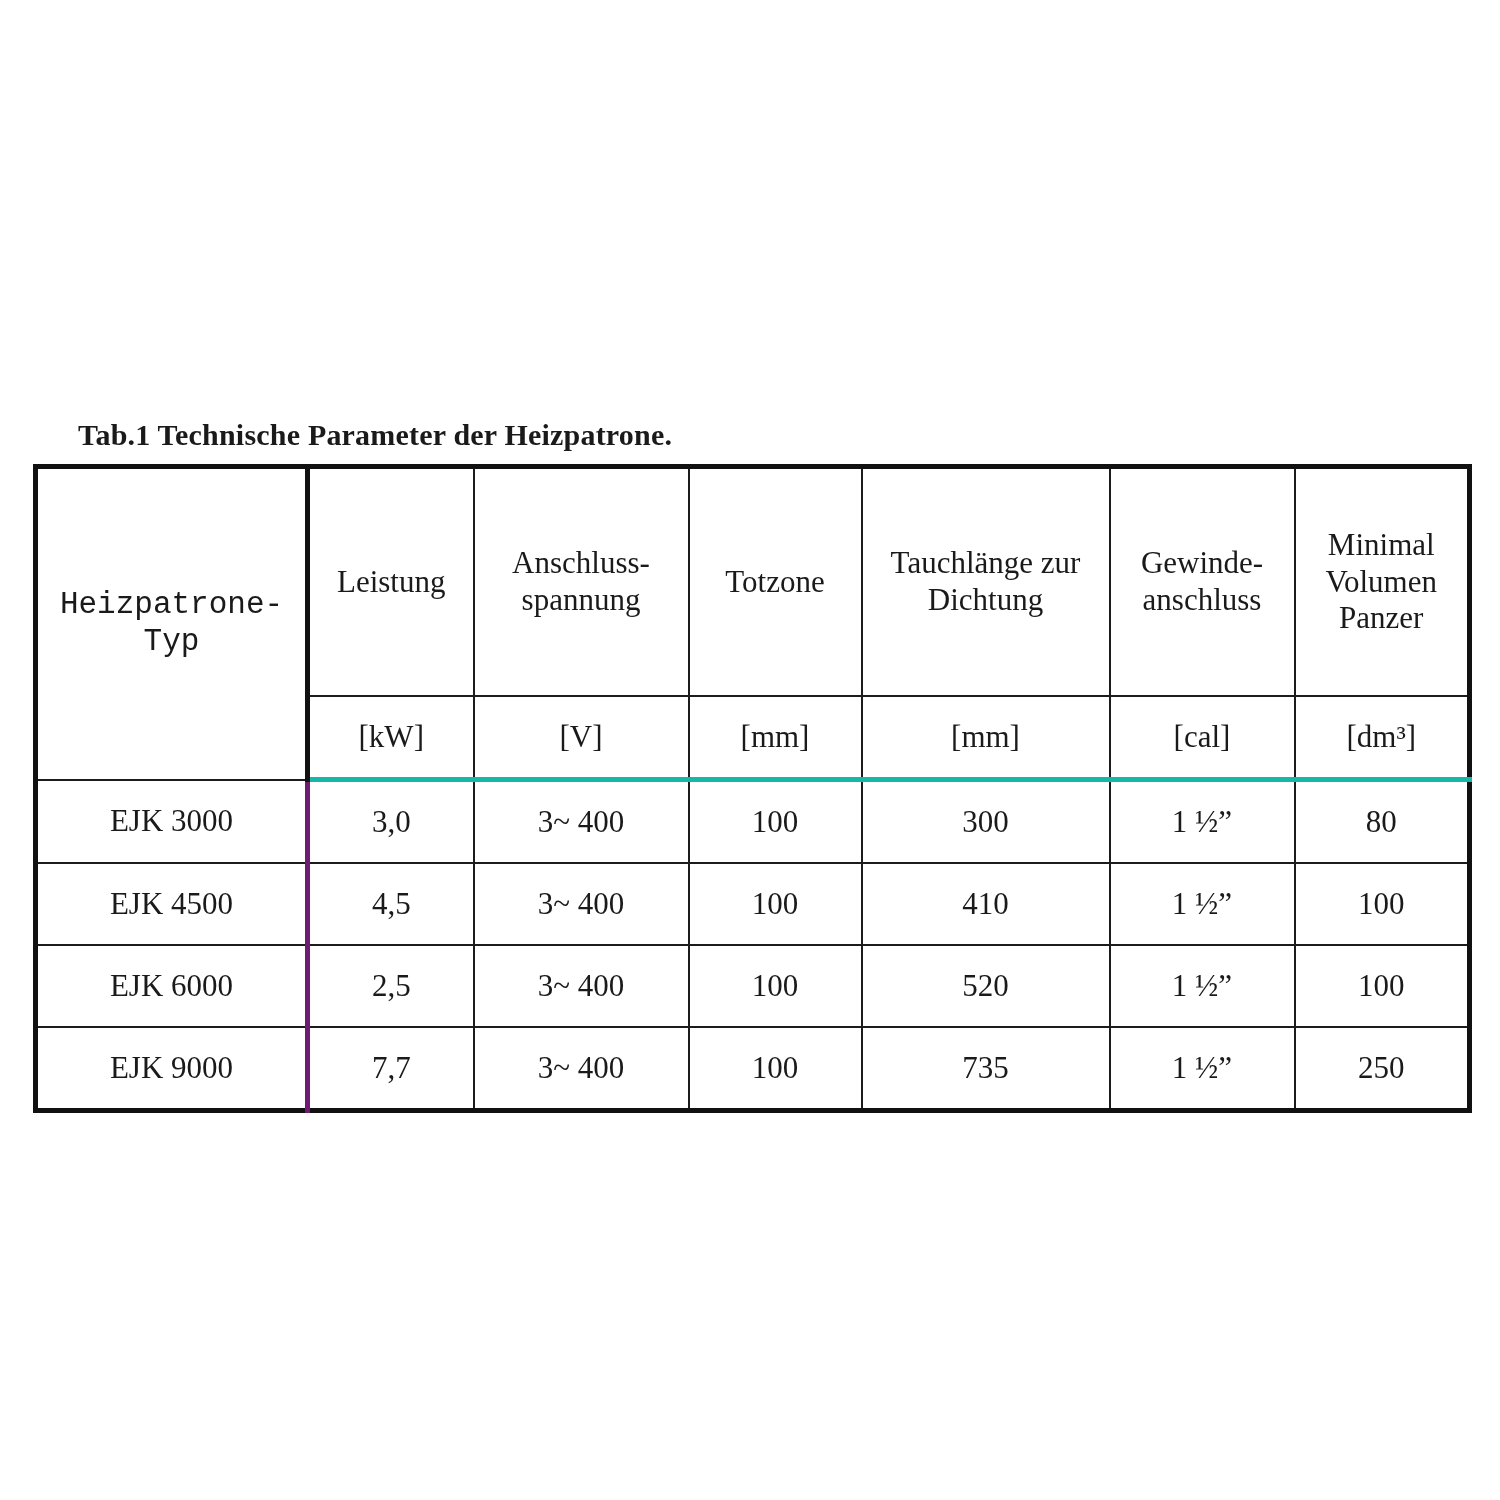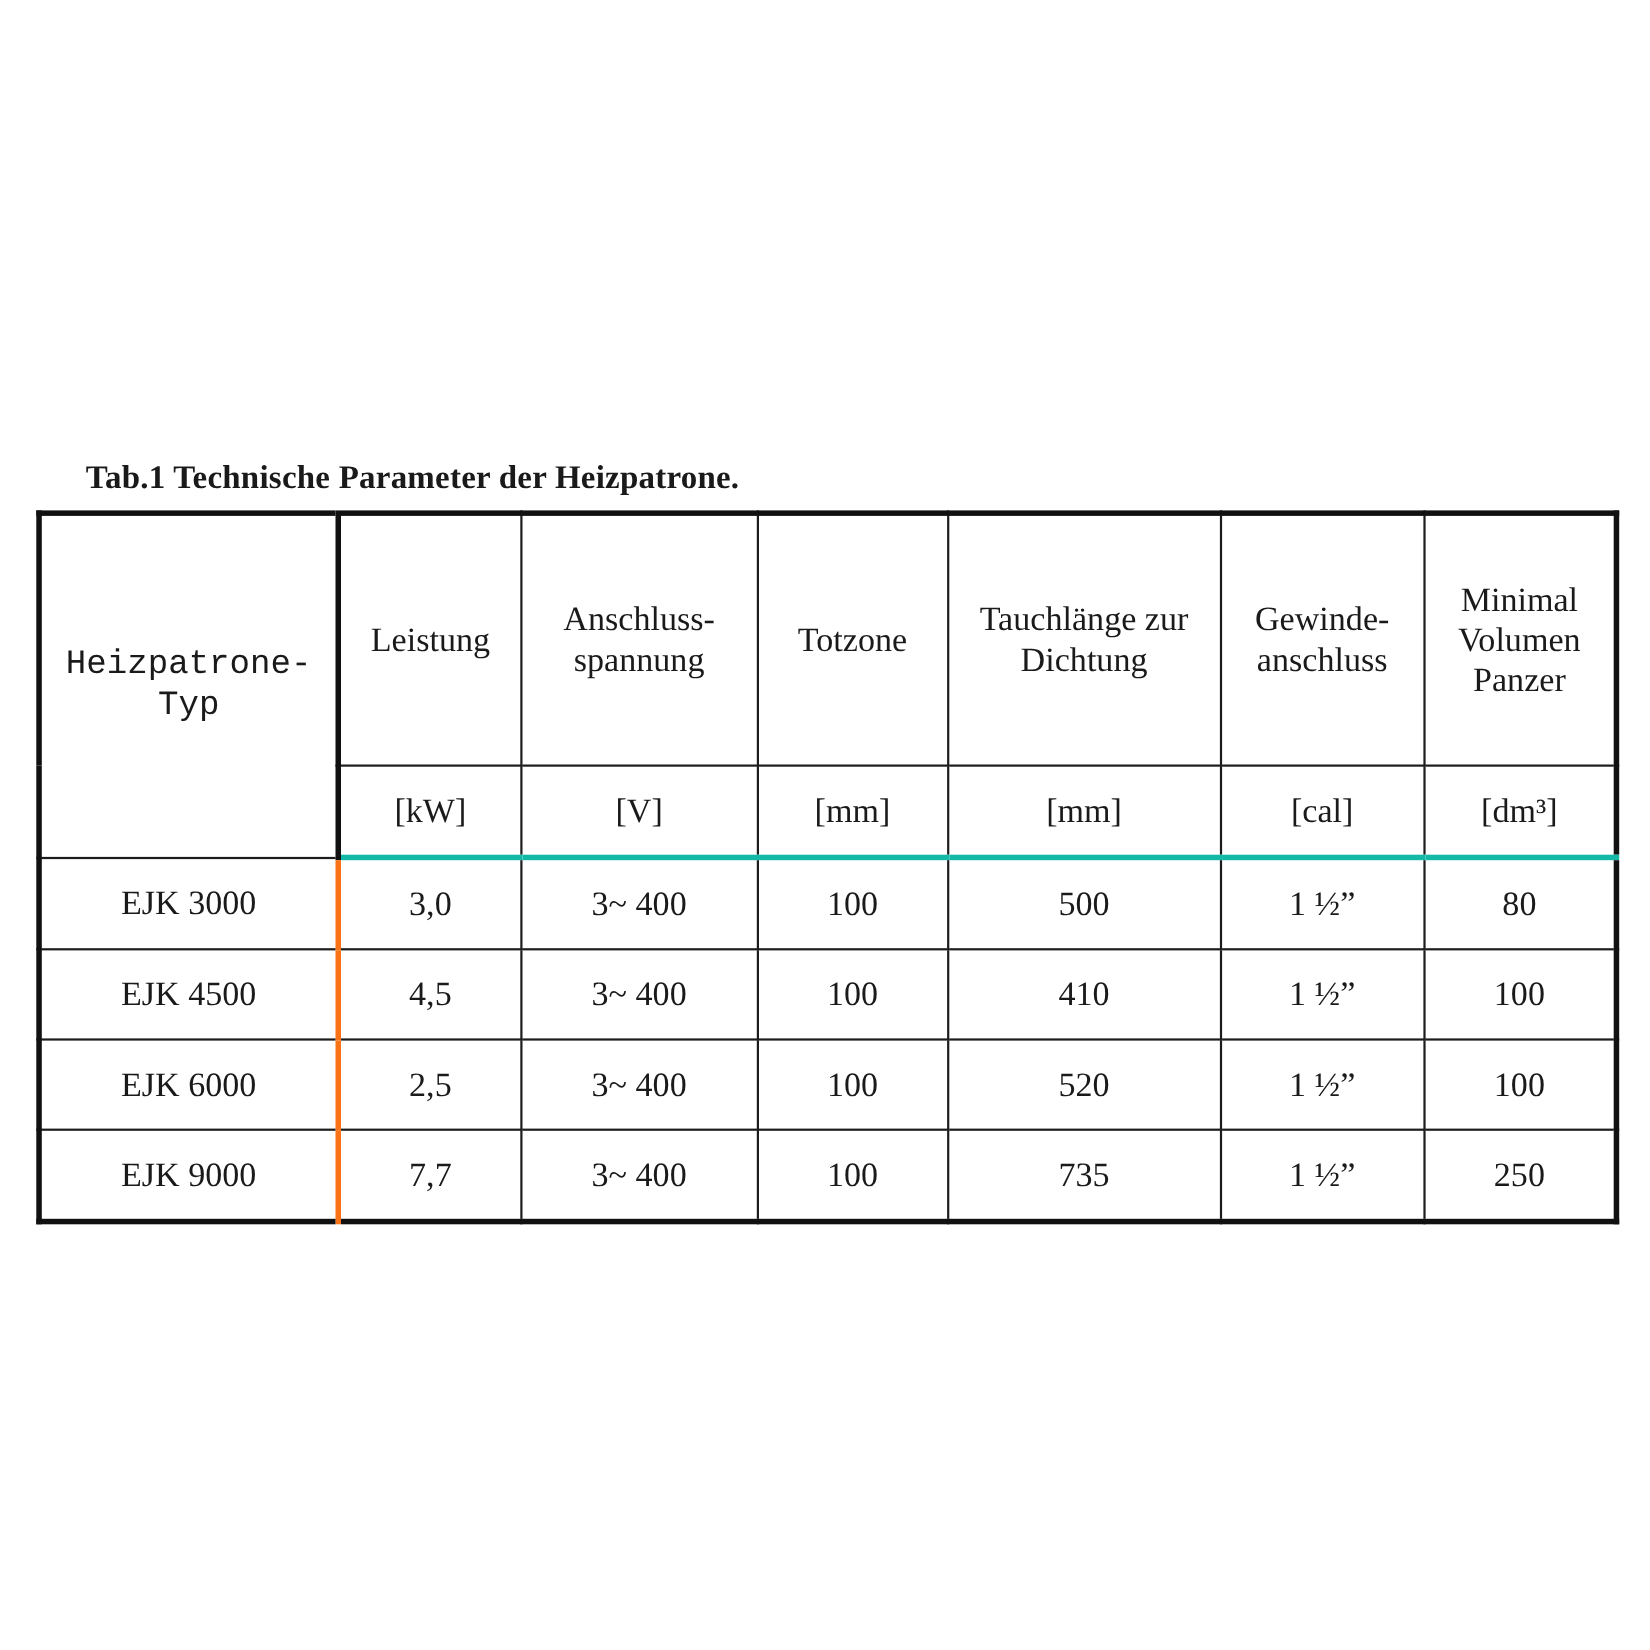--- a/index.html
+++ b/index.html
@@ -78,21 +78,21 @@
     border-bottom: 5px solid #14b8a6;
   }
   thead tr.main-row td.type-cell {
     border-bottom: none;
   }
   tbody td {
     height: 72px;
     font-size: 31px;
   }
   tbody td.type-col {
-    border-right: 5px solid #f97316;
+    border-right: 5px solid #701a75;
     margin-top: 10px;
   }
   thead td.type-cell {
     border-right: 5px solid #111111;
   }
   .col-type   { width: 272px; }
   .col-power  { width: 166px; }
   .col-volt   { width: 215px; }
   .col-dead   { width: 173px; }
   .col-depth  { width: 248px; }
@@ -157,21 +157,21 @@
           <td class="hdr-unit">[cal]</td>
           <td class="hdr-unit">[dm³]</td>
         </tr>
       </thead>
       <tbody>
         <tr>
           <td class="type-col nowrap">EJK  3000</td>
           <td>3,0</td>
           <td class="nowrap">3~ 400</td>
           <td>100</td>
-          <td>500</td>
+          <td>300</td>
           <td class="nowrap">1 ½”</td>
           <td>80</td>
         </tr>
         <tr>
           <td class="type-col nowrap">EJK  4500</td>
           <td>4,5</td>
           <td class="nowrap">3~ 400</td>
           <td>100</td>
           <td>410</td>
           <td class="nowrap">1 ½”</td>

